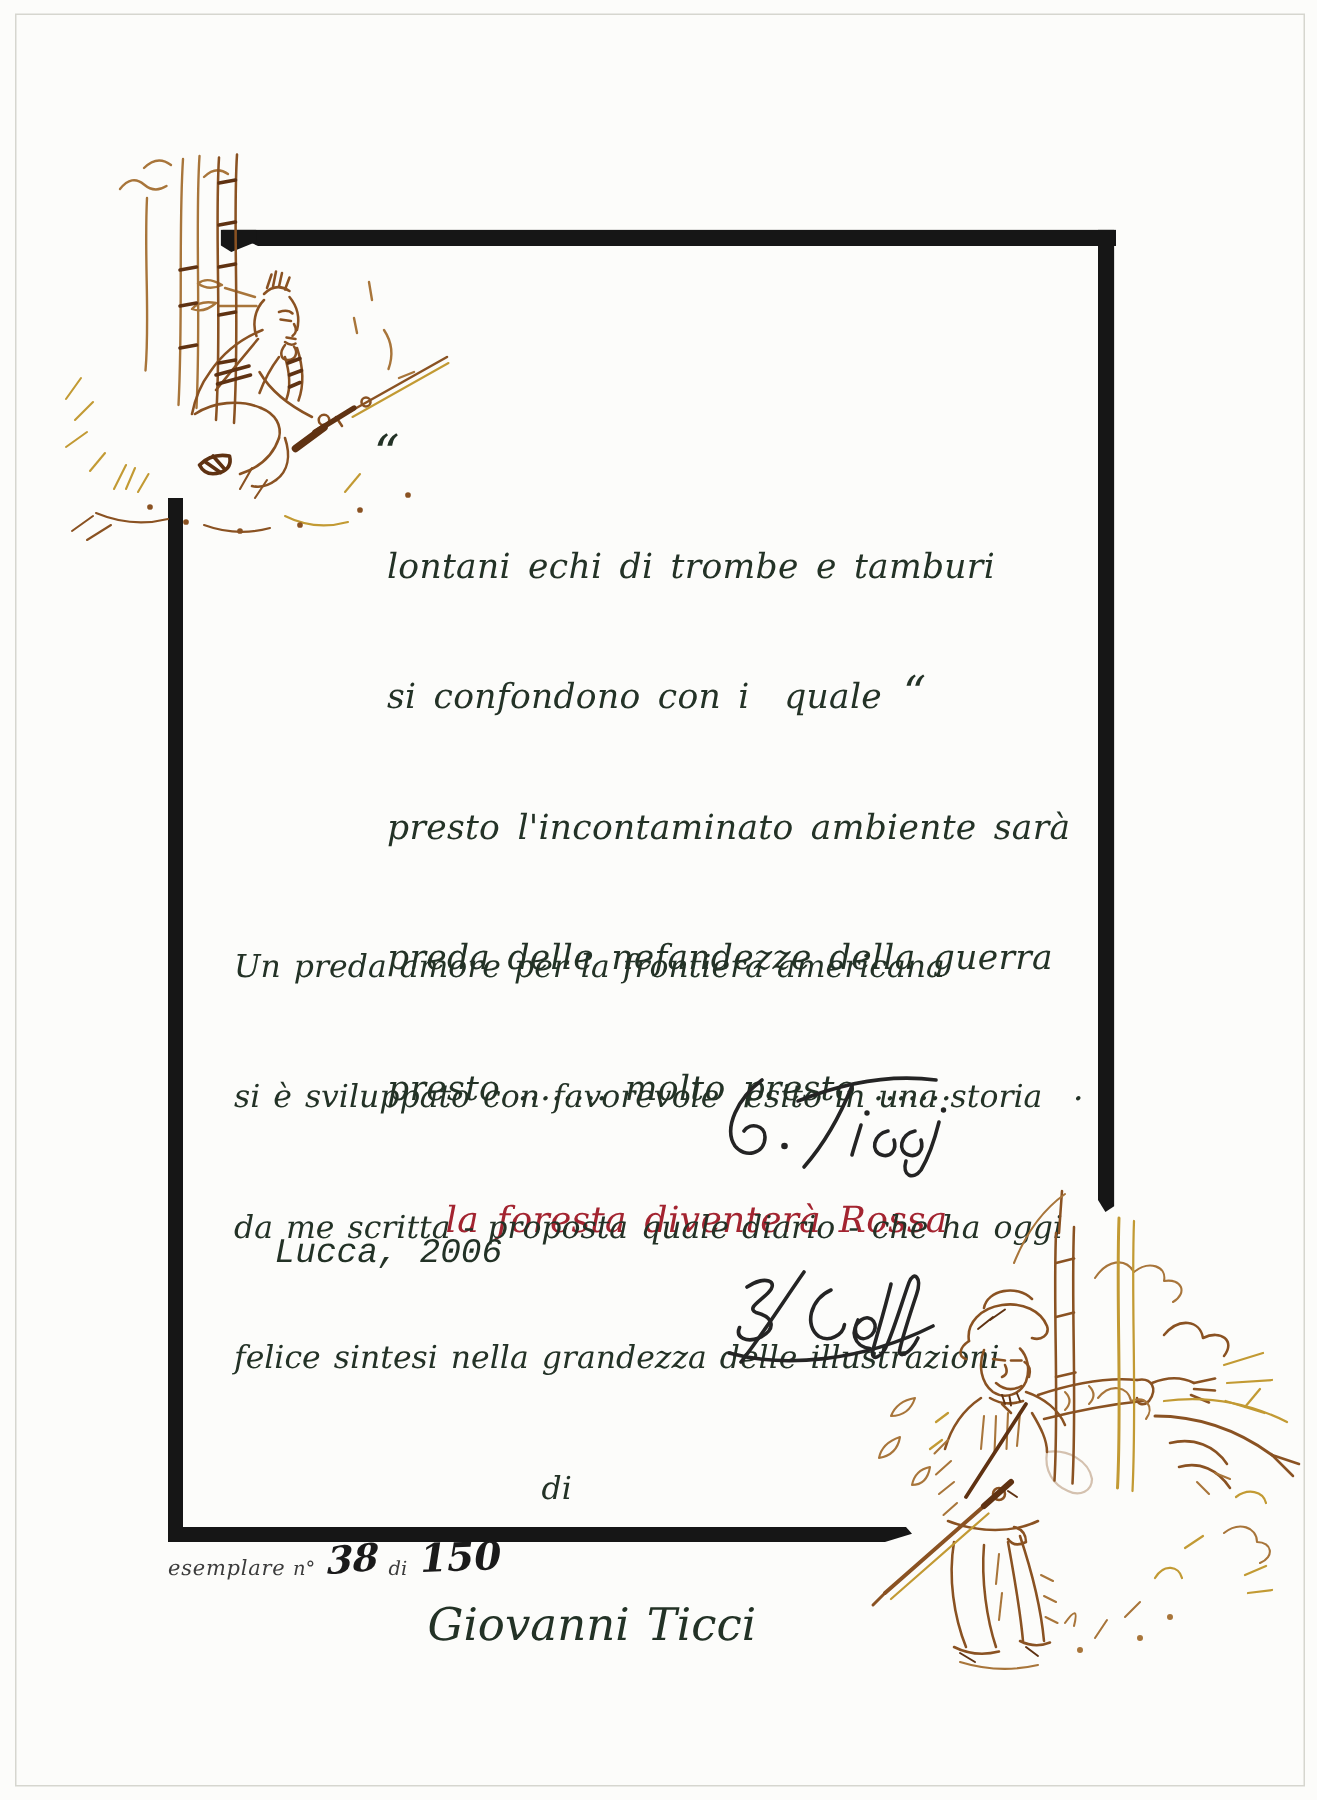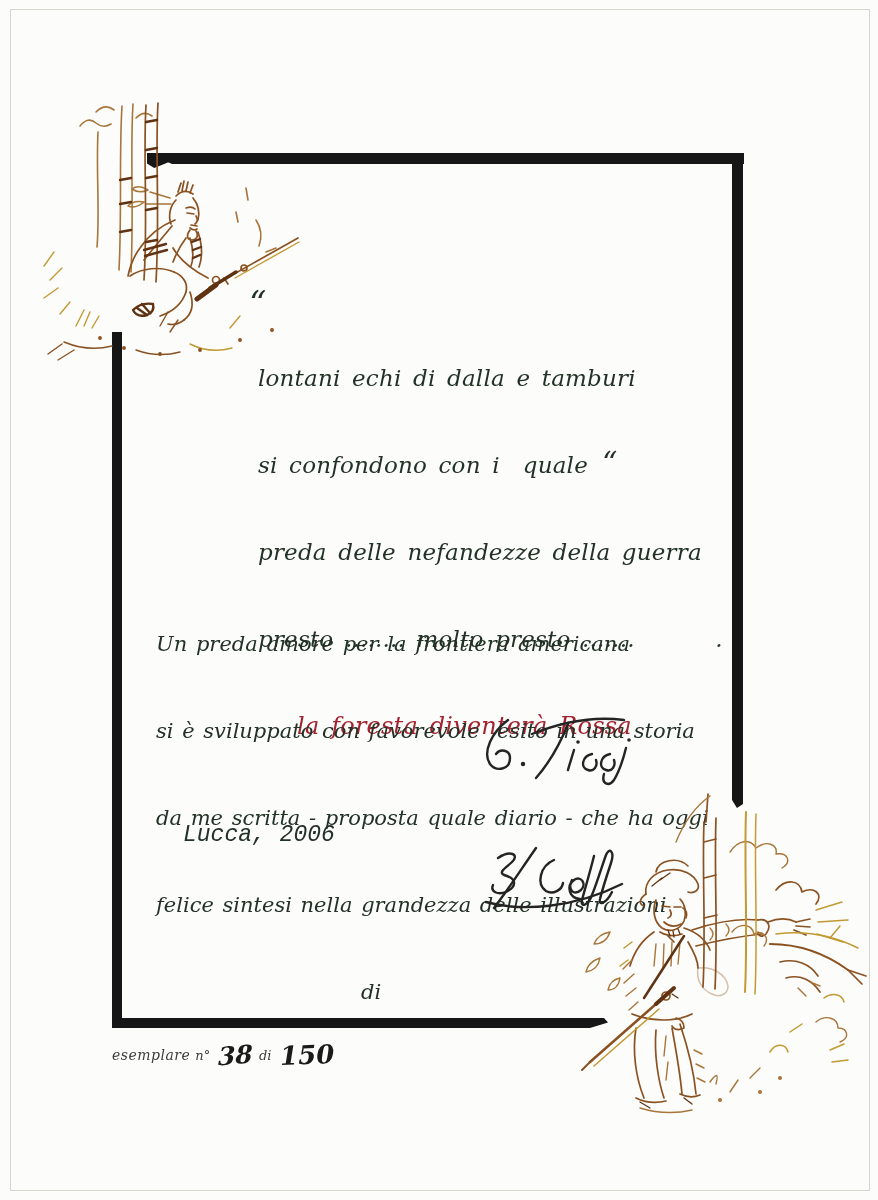--- a/index.html
+++ b/index.html
@@ -29,22 +29,22 @@
   .quote-open{position:absolute; left:249px; top:286px; font-size:34px; line-height:1;}
   .quote-close{position:absolute; left:602px; top:448px; font-size:30px; line-height:1;}
   .quote-red{color:#a32430; margin-left:39px; font-size:24px;}
   .dedication{position:absolute; left:156px; top:572px; font-size:21px; line-height:29px;
     word-spacing:2px;}
   .ded-di{text-indent:205px;}
   .ded-artist{font-size:30px; padding-left:129px; line-height:38px;}
   .place-date{position:absolute; left:183px; top:822px; font-size:23px;font-family:Liberation Mono, monospace;}
   .publisher{position:absolute; left:456px; top:818px; font-size:23px;}
   
-  .edition{position:absolute; left:112px; top:1024px; display:flex; align-items:center;
-    color:#3c3c3c;margin-top:16px;}
+  .edition{position:absolute; left:112px; top:1024px; display:flex; align-items:flex-end;
+    color:#3c3c3c;}
   .ed-small{font-style:italic; font-size:14px; letter-spacing:.5px;}
   .ed-sign{font-style:italic; font-size:13px; margin-left:5px;}
   .ed-num{font-style:italic; font-weight:700; font-size:25px; color:#1a1a1a;
     margin:0 6px 0 8px; display:inline-block; transform:rotate(-5deg) skewX(-6deg);}
   .ed-di{font-style:italic; font-size:13px;}
   .ed-total{font-style:italic; font-weight:600; font-size:26px; color:#1a1a1a;
     margin-left:9px; display:inline-block; transform:rotate(-2deg);}
   
   .art{position:absolute;}
   .art path, .art line{fill:none; stroke-linecap:round; stroke-linejoin:round;}
@@ -157,33 +157,35 @@
         <circle cx="160" cy="258" r="1.2" fill="#8a5222"></circle>
       <circle cx="200" cy="248" r="1.2" fill="#8a5222"></circle>
         <circle cx="232" cy="238" r="1.2" fill="#8a5222"></circle>
     </g>
   </svg>
 
   <span class="ink quote-open hand">“</span>
   <span class="ink quote-close hand">“</span>
 
   <div class="quote ink hand">
-    <div>lontani echi di dalla e tamburi</div>
+    <div>lontani echi di trombe e tamburi</div>
     <div>si confondono con i  quale</div>
+    <div>presto l'incontaminato ambiente sarà</div>
     <div>preda delle nefandezze della guerra</div>
     <div>presto ........ molto presto .......       .</div>
     <div class="quote-red">la foresta diventerà Rossa</div>
   </div>
 
   <div class="dedication ink hand">
     <div>Un preda amore per la frontiera americana</div>
     <div>si è sviluppato con favorevole  esito in una storia</div>
     <div>da me scritta - proposta quale diario - che ha oggi</div>
     <div>felice sintesi nella grandezza delle illustrazioni</div>
     <div class="ded-di">di</div>
+    <div class="ded-artist">Giovanni Ticci</div>
   </div>
 
   <svg class="sig" style="left:468px; top:706px;" width="170" height="82" viewBox="0 0 170 82">
     <path d="M40,14 C24,26 14,46 22,58 C28,66 42,64 42,52 C42,44 32,42 28,48"></path>
     <circle cx="55" cy="58" r="2.2" fill="#242424" stroke="none"></circle>
     <path d="M64,28 C94,16 126,10 156,14"></path>
     <path d="M100,18 C92,38 82,56 68,72"></path>
     <path d="M106,44 C103,54 101,60 100,64"></path>
     <circle cx="110" cy="36" r="1.8" fill="#242424" stroke="none"></circle>
     <path d="M124,48 C114,50 112,62 120,64 C126,66 130,60 128,54"></path>

